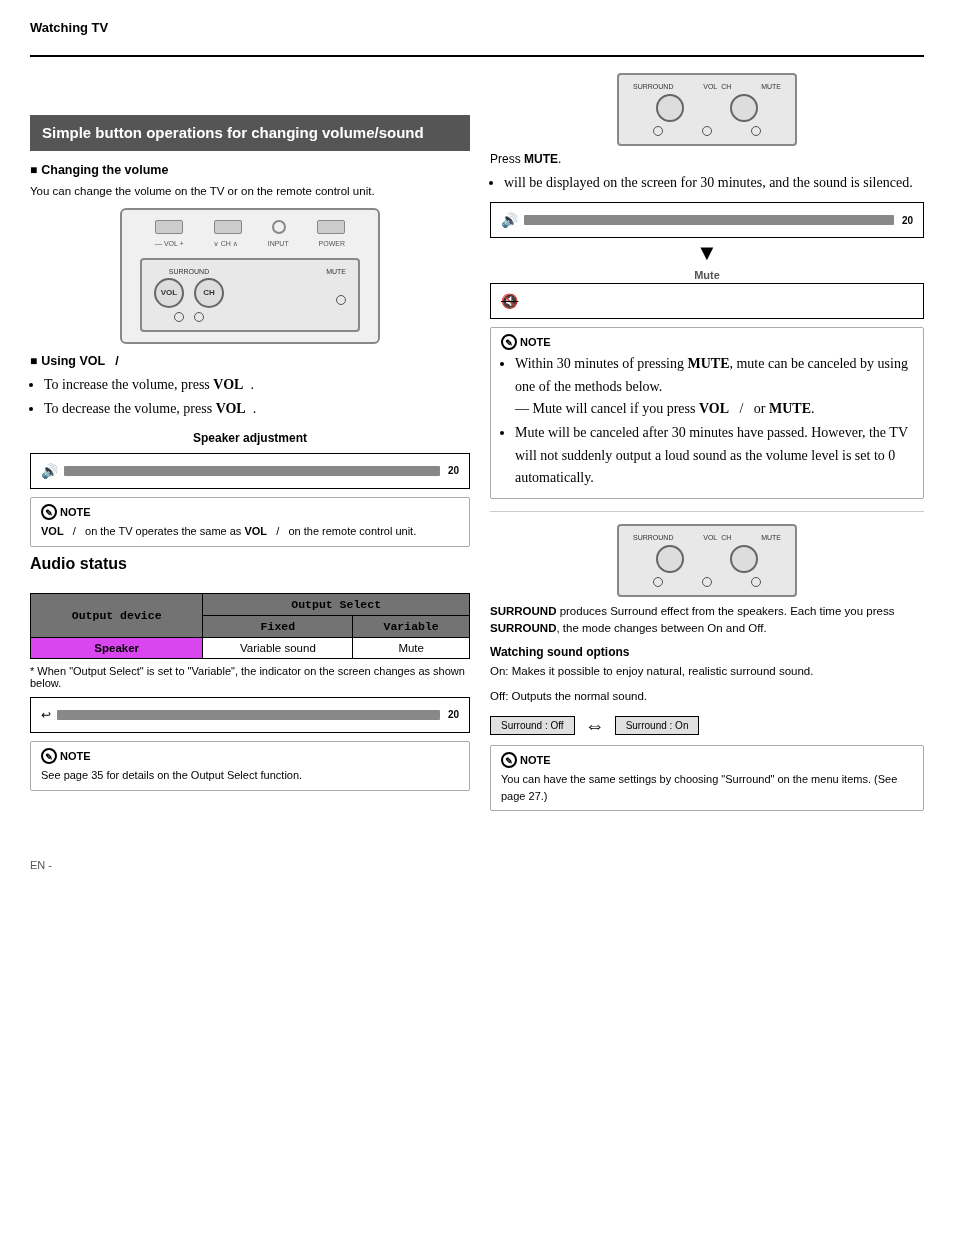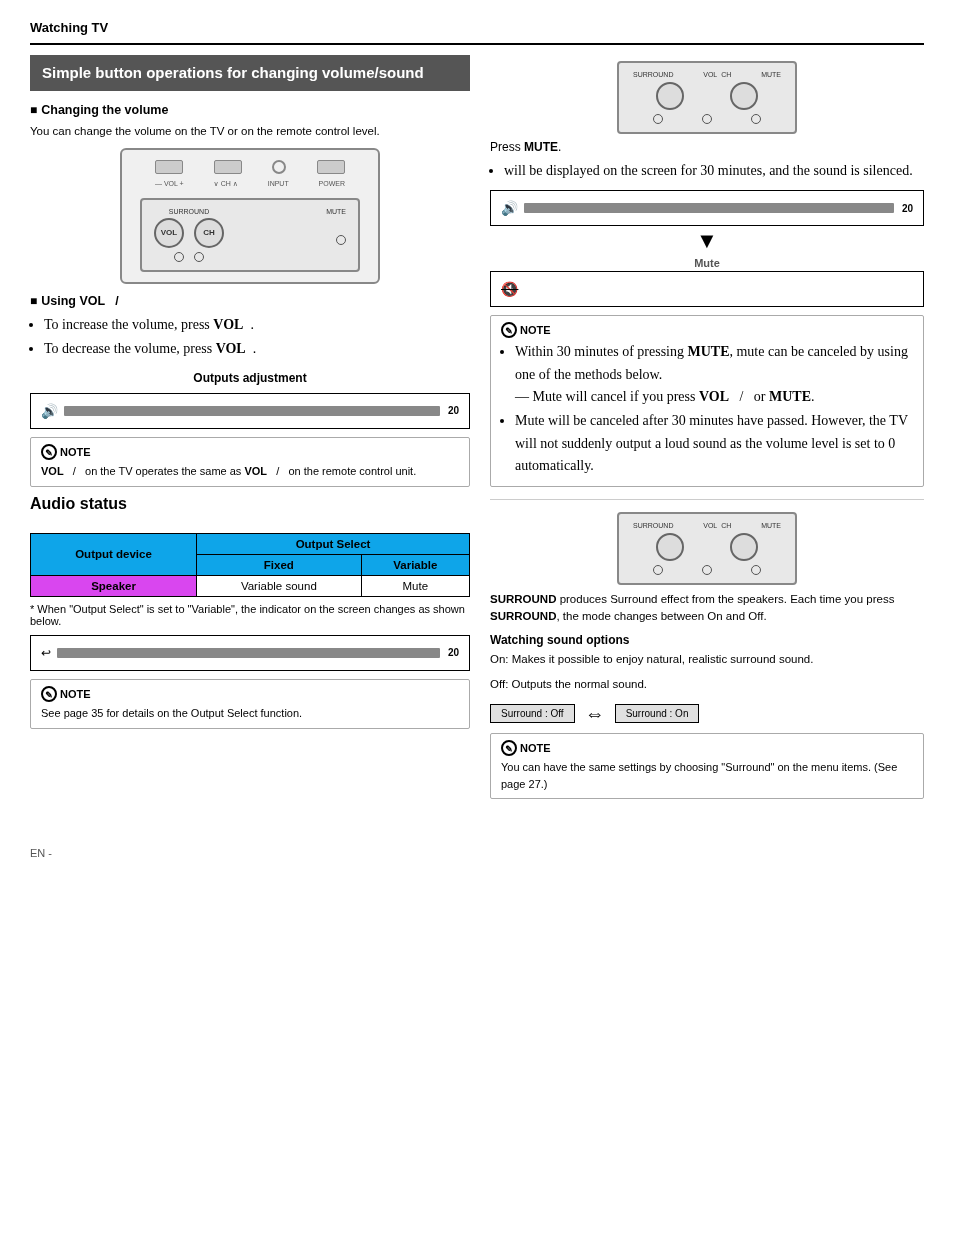--- a/index.html
+++ b/index.html
@@ -9,21 +9,21 @@
       background: #fff;
       color: #000;
       width: 954px;
       min-height: 1235px;
       padding: 20px 30px;
     }
     .page-header {
       font-size: 13px;
       font-weight: bold;
       border-bottom: 2px solid #000;
-      padding-bottom: 8px;
+      padding-bottom: 20px;
       margin-bottom: 10px;
     }
     .two-col {
       display: flex;
       gap: 20px;
     }
     .col-left {
       width: 440px;
       flex-shrink: 0;
     }
@@ -31,20 +31,21 @@
       flex: 1;
     }
     .section-title-box {
       background: #555;
       color: #fff;
       padding: 8px 12px;
       font-size: 15px;
       font-weight: bold;
       margin-bottom: 12px;
       line-height: 1.3;
+      margin-top: 48px;
     }
     .subsection-title {
       font-weight: bold;
       font-size: 12.5px;
       margin-bottom: 6px;
       display: flex;
       align-items: center;
       gap: 4px;
     }
     .subsection-title::before {
@@ -132,22 +133,23 @@
       width: 100%;
       margin: 6px 0;
       font-size: 11.5px;
     }
     .audio-table th, .audio-table td {
       border: 1.5px solid #000;
       padding: 4px 8px;
       text-align: center;
     }
     .audio-table th {
-      background: #0ea5e9;
-      font-weight: bold;
+      background: #737373;
+      font-weight: bold;
+      font-family: Liberation Mono, monospace;
     }
     .audio-table td.left-col {
       font-weight: bold;
       background: #d946ef;
     }
     .audio-status-label {
       font-weight: bold;
       font-size: 16px;
       margin-top: 8px;
       margin-bottom: 20px;
@@ -232,21 +234,21 @@
   <div class="page-header">Watching TV</div>
 </div>
 
 <div class="two-col">
 
   <div class="col-left">
 
     <div class="section-title-box">Simple button operations for changing volume/sound</div>
 
     <div class="subsection-title">Changing the volume</div>
-    <div class="body-text">You can change the volume on the TV or on the remote control level.</div>
+    <div class="body-text">You can change the volume on the TV or on the remote control unit.</div>
 
     <div style="display:flex; justify-content:center; margin: 8px 0;">
       <div style="border:2px solid #888; border-radius:6px; padding:10px 18px; background:#f0f0f0; width:260px;">
         <div style="display:flex; align-items:center; justify-content:space-around; margin-bottom:6px;">
           <span class="tv-panel-btn"></span>
           <span class="tv-panel-btn"></span>
           <span class="tv-panel-circle"></span>
           <span class="tv-panel-btn"></span>
         </div>
         <div style="display:flex; justify-content:space-around; font-size:7px; color:#555;">
@@ -285,21 +287,21 @@
     <div style="margin-top:10px;">
       <div class="subsection-title">
         Using VOL &nbsp; /
       </div>
       <ul class="bullet-list">
         <li>To increase the volume, press <strong>VOL</strong> &nbsp;.</li>
         <li>To decrease the volume, press <strong>VOL</strong> &nbsp;.</li>
       </ul>
     </div>
 
-    <div style="text-align:center; font-weight:bold; font-size:12px; margin: 10px 0 4px;">Outputs adjustment</div>
+    <div style="text-align:center; font-weight:bold; font-size:12px; margin: 10px 0 4px;">Speaker adjustment</div>
 
     <div class="vol-bar-container">
       <span class="vol-icon">🔊</span>
       <div class="vol-bar"></div>
       <span class="vol-number">20</span>
     </div>
 
     <div class="note-box">
       <div class="note-label">
         <span class="note-icon">✎</span>

